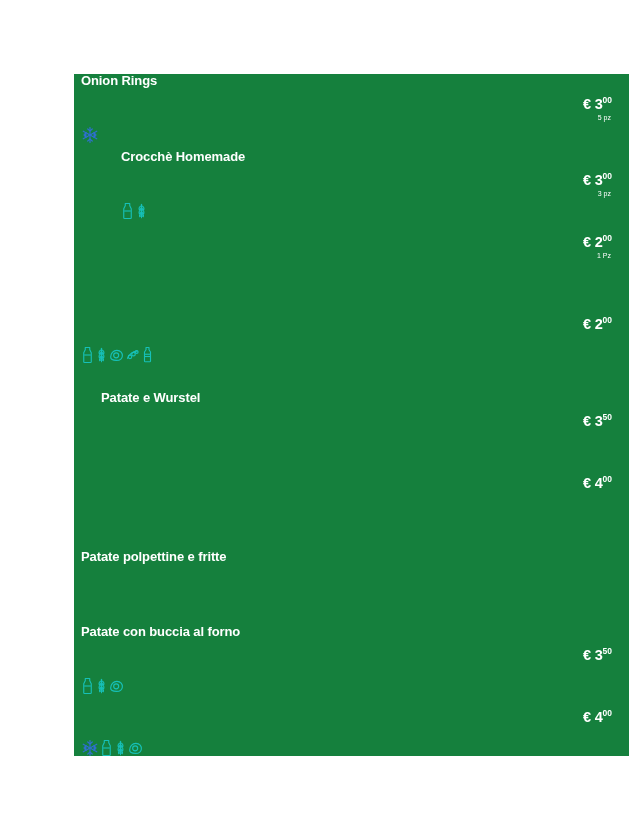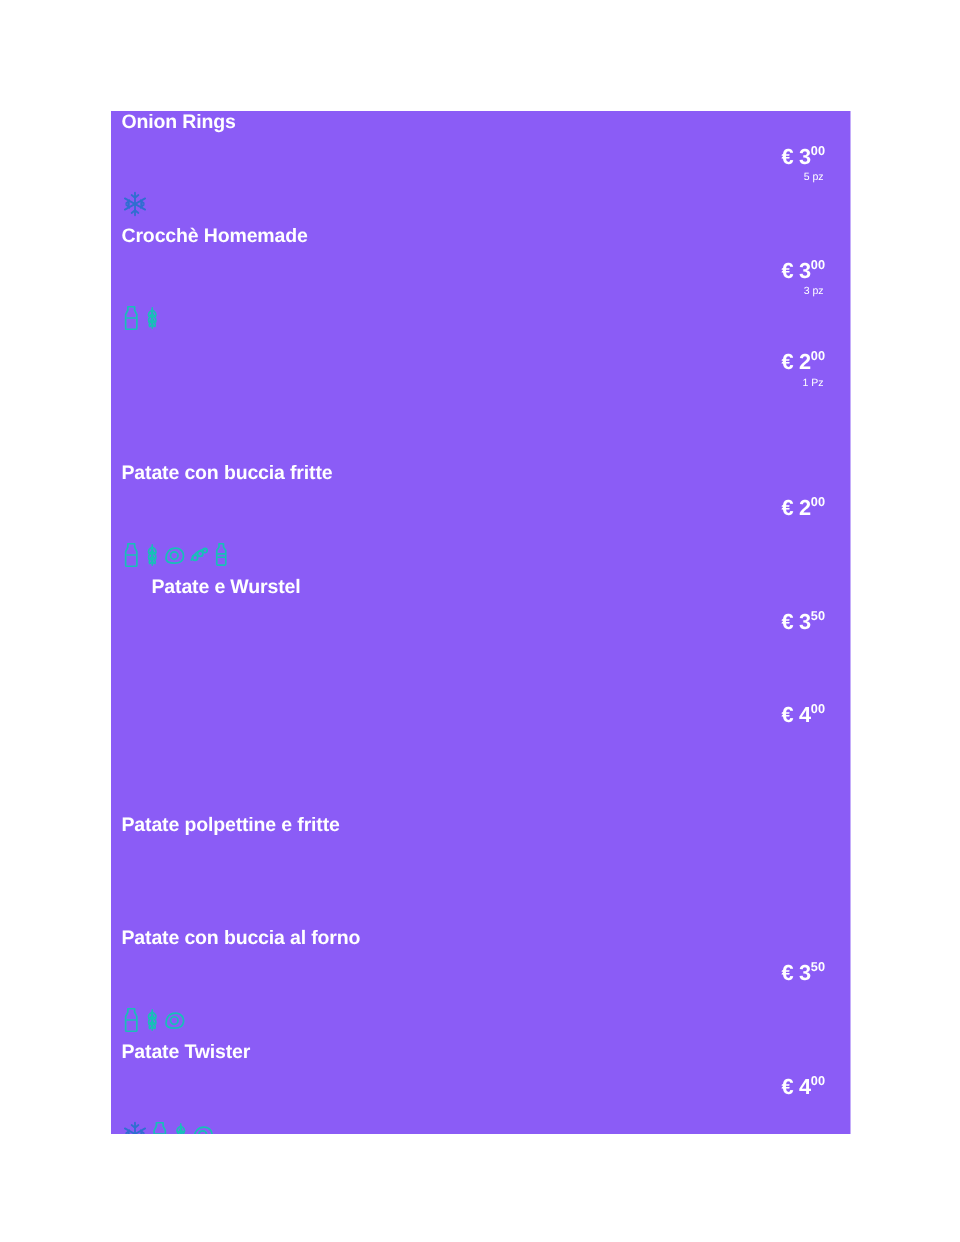--- a/index.html
+++ b/index.html
@@ -11,23 +11,23 @@
     width: 640px;
     height: 828px;
     font-family: "Liberation Sans", sans-serif;
     position: relative;
     overflow: hidden;
   }
   #menu-panel {
     position: absolute;
     left: 74px;
     top: 74px;
-    width: 493px;
+    width: 555px;
     height: 682px;
-    background: #8b5cf6;
+    background: #15803d;
     box-sizing: border-box;
     padding: 0;
     overflow: hidden;
   }
   .menu-item {
     position: relative;
     box-sizing: border-box;
     padding: 0 14px 0 4px;
   }
   .item-name {
@@ -97,21 +97,21 @@
             <polyline points="9,4 12,6.5 15,4"></polyline>
             <polyline points="9,20 12,17.5 15,20"></polyline>
             <polyline points="4.2,11.2 6.6,9.4 6.2,12.6"></polyline>
             <polyline points="19.8,12.8 17.4,14.6 17.8,11.4"></polyline>
             <polyline points="4.2,12.8 6.6,14.6 6.2,11.4"></polyline>
             <polyline points="19.8,11.2 17.4,9.4 17.8,12.6"></polyline>
           </svg>
         </span>
       </div>
     </div>
-    <div class="menu-item" style="height: 75.7778px;">
+    <div class="menu-item" style="height: 75.7778px; margin-left: 40px;">
       <div class="item-name">Crocchè Homemade</div>
       <div class="price-row"><span class="price"><span>€ 3</span><span class="cents">00</span></span></div>
       <div class="qty">3 pz</div>
       <div class="icons">
         <span>
           <svg class="icon-svg" width="13" height="18" viewBox="0 0 14 24" fill="none" stroke="#17c0b8" stroke-width="1.5" stroke-linejoin="round">
             <path d="M4 2 h6 v3 l2 4 v12 a1 1 0 0 1 -1 1 H3 a1 1 0 0 1 -1 -1 V9 l2 -4 z"></path>
             <line x1="2.6" y1="12" x2="11.4" y2="12"></line>
           </svg>
         </span>
@@ -127,21 +127,20 @@
           </svg>
         </span>
       </div>
     </div>
     <div class="menu-item" style="height: 75.7778px;">
       <div class="price-row"><span class="price"><span>€ 2</span><span class="cents">00</span></span></div>
       <div class="qty">1 Pz</div>
       <div class="icons empty"></div>
     </div>
     <div class="menu-item" style="height: 75.7778px;">
-      <div class="item-name">Patate con buccia fritte</div>
       <div class="price-row"><span class="price"><span>€ 2</span><span class="cents">00</span></span></div>
       <div class="qty-spacer"></div>
       <div class="icons">
         <span>
           <svg class="icon-svg" width="13" height="18" viewBox="0 0 14 24" fill="none" stroke="#17c0b8" stroke-width="1.5" stroke-linejoin="round">
             <path d="M4 2 h6 v3 l2 4 v12 a1 1 0 0 1 -1 1 H3 a1 1 0 0 1 -1 -1 V9 l2 -4 z"></path>
             <line x1="2.6" y1="12" x2="11.4" y2="12"></line>
           </svg>
         </span>
         <span>
@@ -218,21 +217,20 @@
         </span>
         <span>
           <svg class="icon-svg" width="15" height="16" viewBox="0 0 18 18" fill="none" stroke="#17c0b8" stroke-width="1.4">
             <path d="M2 11.5 C2 7 5 3.5 9.5 3.5 C14 3.5 16.5 7 16 10.5 C15.6 13.6 12.8 15.5 9 15.5 C5 15.5 2 14.4 2 11.5 Z"></path>
             <circle cx="8.6" cy="9.4" r="3"></circle>
           </svg>
         </span>
       </div>
     </div>
     <div class="menu-item" style="height: 75.7778px;">
-      <div class="item-name">Patate Twister</div>
       <div class="price-row"><span class="price"><span>€ 4</span><span class="cents">00</span></span></div>
       <div class="qty-spacer"></div>
       <div class="icons">
         <span>
           <svg class="icon-svg" width="18" height="18" viewBox="0 0 24 24" fill="none" stroke="#2f6fd0" stroke-width="1.6" stroke-linecap="round">
             <line x1="12" y1="2" x2="12" y2="22"></line>
             <line x1="3" y1="7" x2="21" y2="17"></line>
             <line x1="21" y1="7" x2="3" y2="17"></line>
             <polyline points="9,4 12,6.5 15,4"></polyline>
             <polyline points="9,20 12,17.5 15,20"></polyline>

